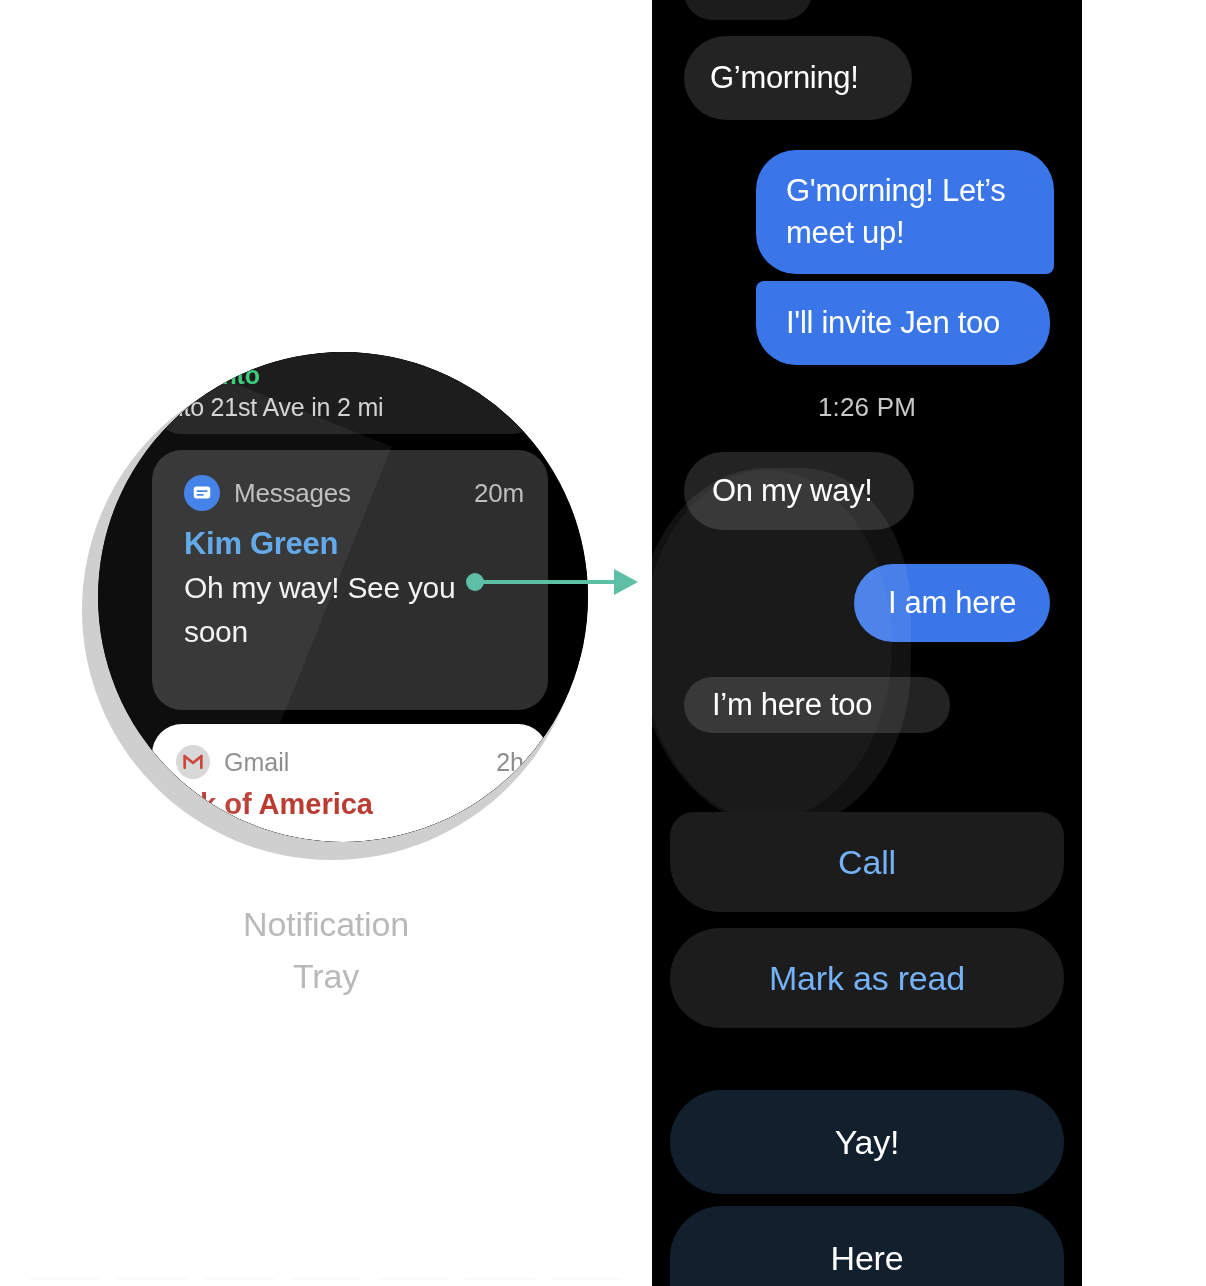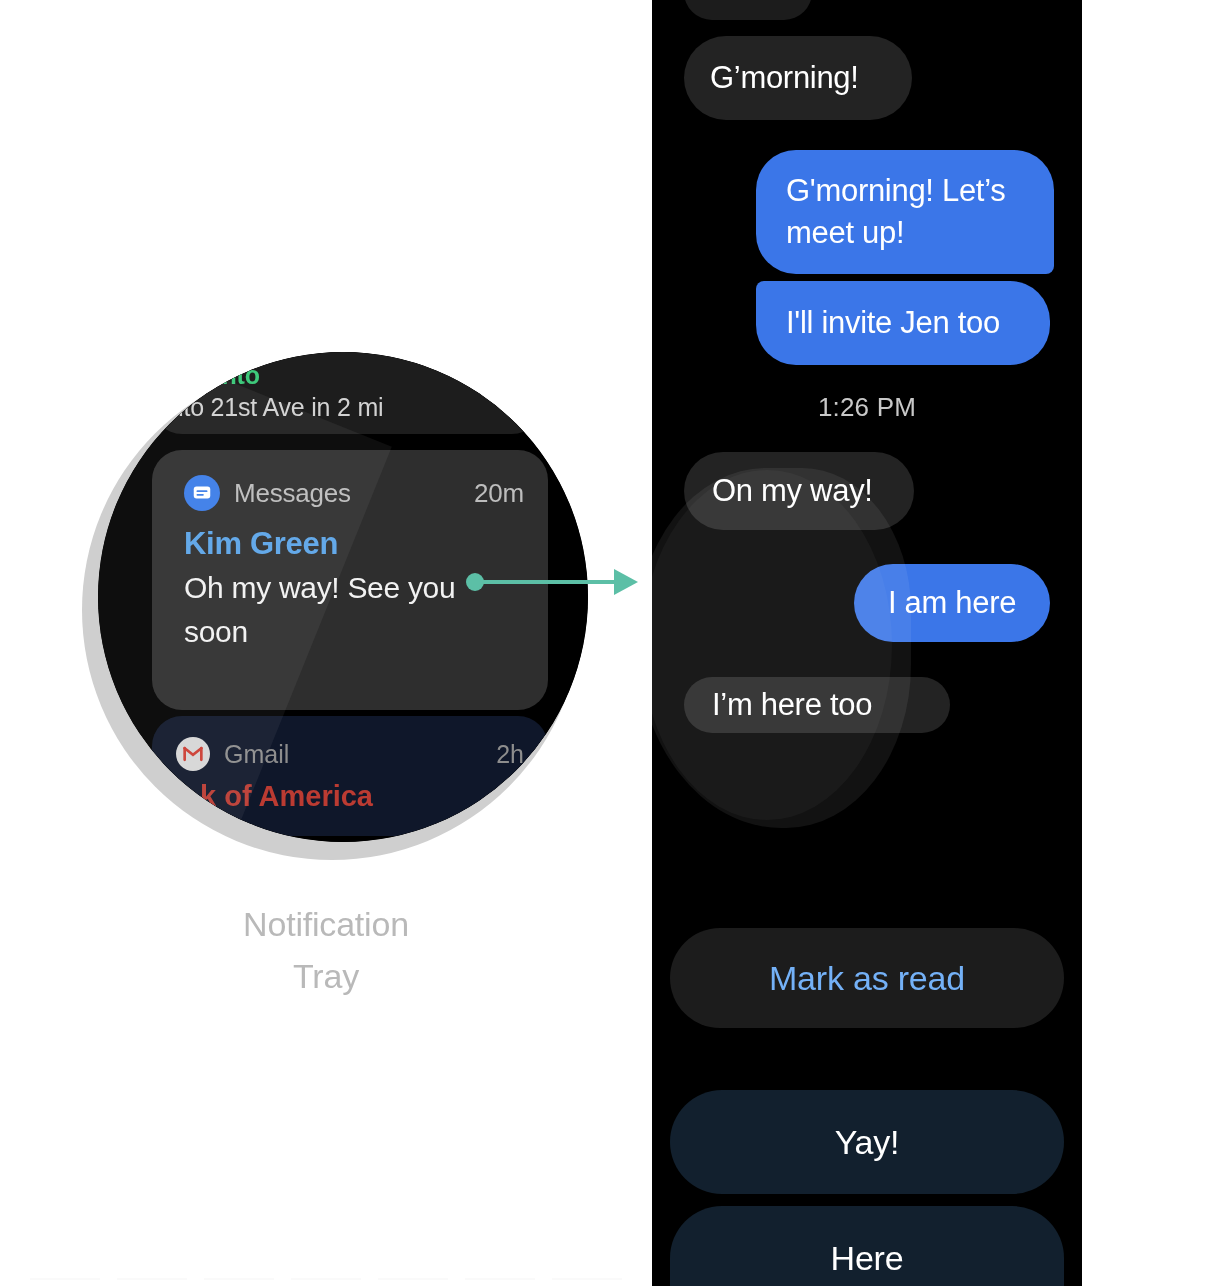--- a/index.html
+++ b/index.html
@@ -85,22 +85,22 @@
     margin-left:auto;color:#bdbdbd;font-size:26px;font-weight:400;letter-spacing:-.2px;
   }
   .notif-sender{
     color:#5ba5e8;font-size:31px;font-weight:700;margin-top:12px;letter-spacing:-.3px;
   }
   .notif-body{
     color:#f2f2f2;font-size:30px;font-weight:500;line-height:44px;margin-top:4px;letter-spacing:-.3px;
   }
 
   .notif-gmail{
-    left:54px; top:364px; width:396px; height:120px;
-    background:#0f172a; border-radius:30px;
+    left:54px; top:372px; width:396px; height:120px;
+    background:#ffffff; border-radius:30px;
     padding:18px 24px 0 24px;
   }
   .gm-head{display:flex;align-items:center;height:40px;}
   .gm-icon{
     width:34px;height:34px;border-radius:50%;background:#d6d6d6;
     display:flex;align-items:center;justify-content:center;flex:0 0 auto;
   }
   .gm-name{color:#8d8d8d;font-size:25px;font-weight:500;margin-left:14px;}
   .gm-time{margin-left:auto;color:#8d8d8d;font-size:25px;}
   .gm-sub{color:#bb3b32;font-size:29px;font-weight:700;margin-top:6px;margin-left:24px;}
@@ -336,20 +336,21 @@
 
     <div class="bubble b-in bub-onmyway">On my way!</div>
 
     <div class="bubble b-out bub-iamhere">I am here</div>
 
     <div class="bubble b-in bub-heretoo">I’m here too</div>
 
     <div class="blob"></div>
     <div class="blob-2"></div>
 
+    <div class="chip chip-dark chip-call">Call</div>
 
     <div class="chip chip-dark chip-mark">Mark as read</div>
 
     <div class="chip chip-navy chip-yay">Yay!</div>
 
     <div class="chip chip-navy chip-here">Here</div>
   </div>
 </div>
 
 </body></html>

